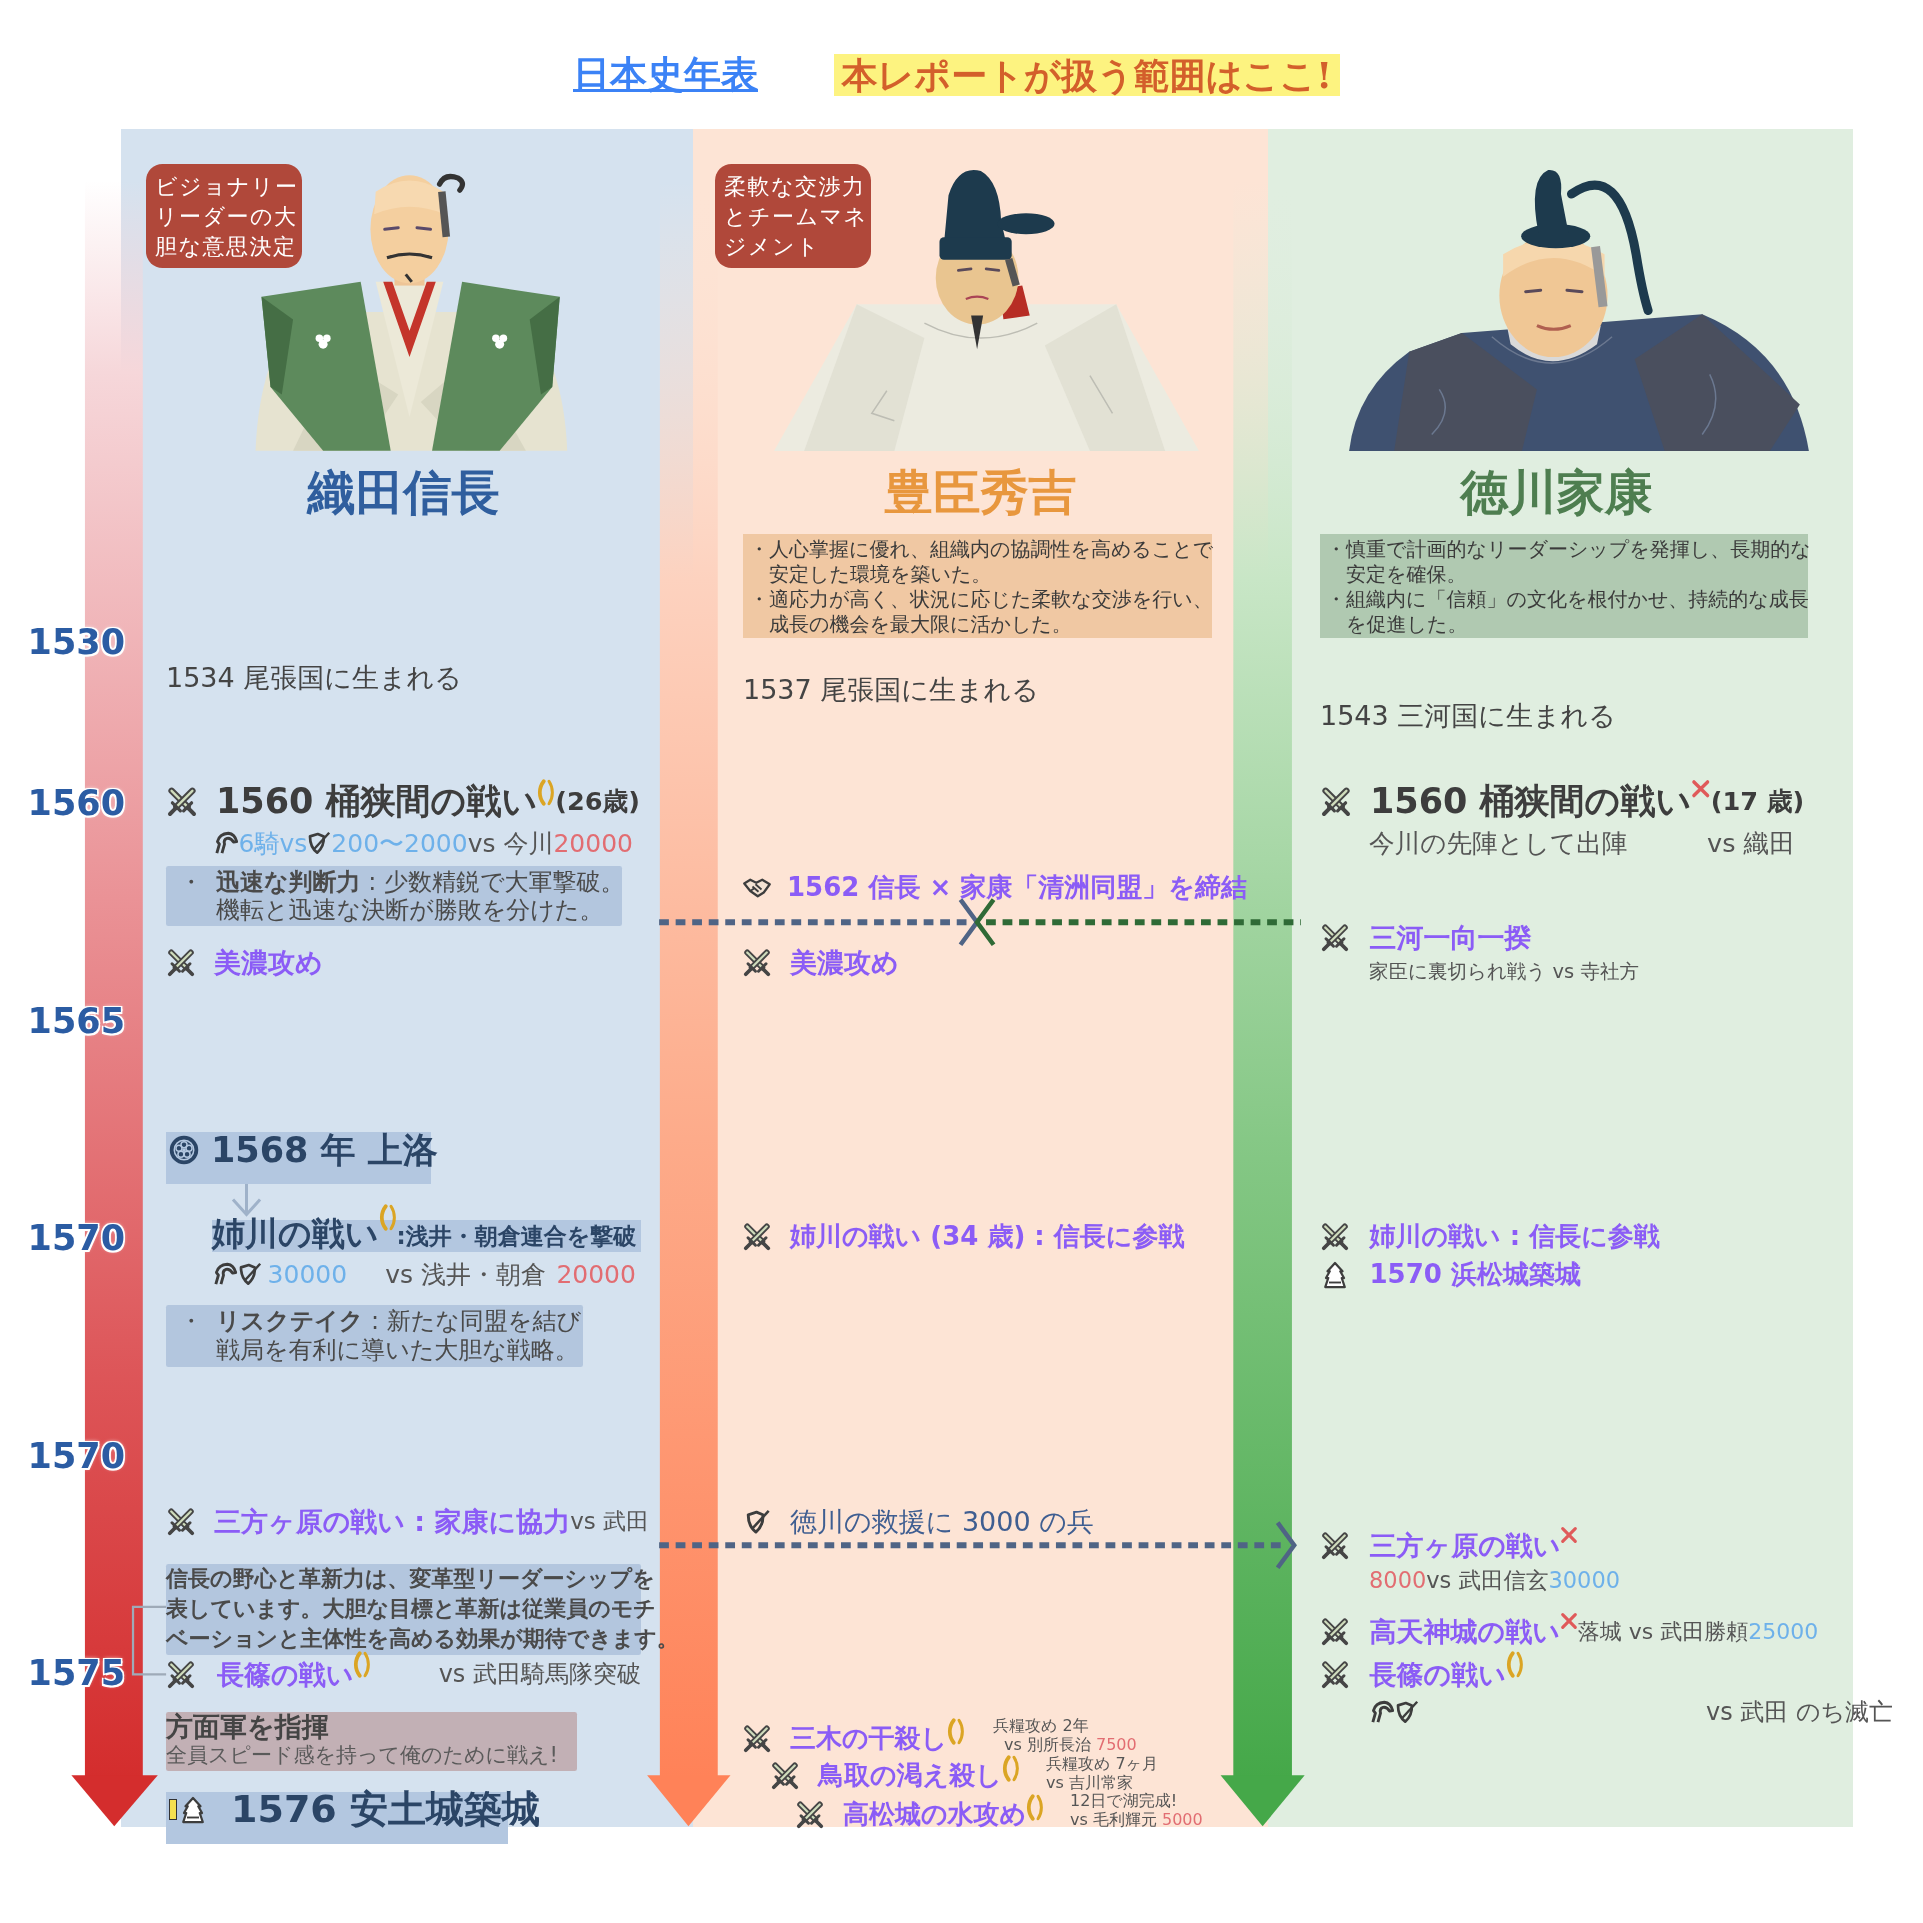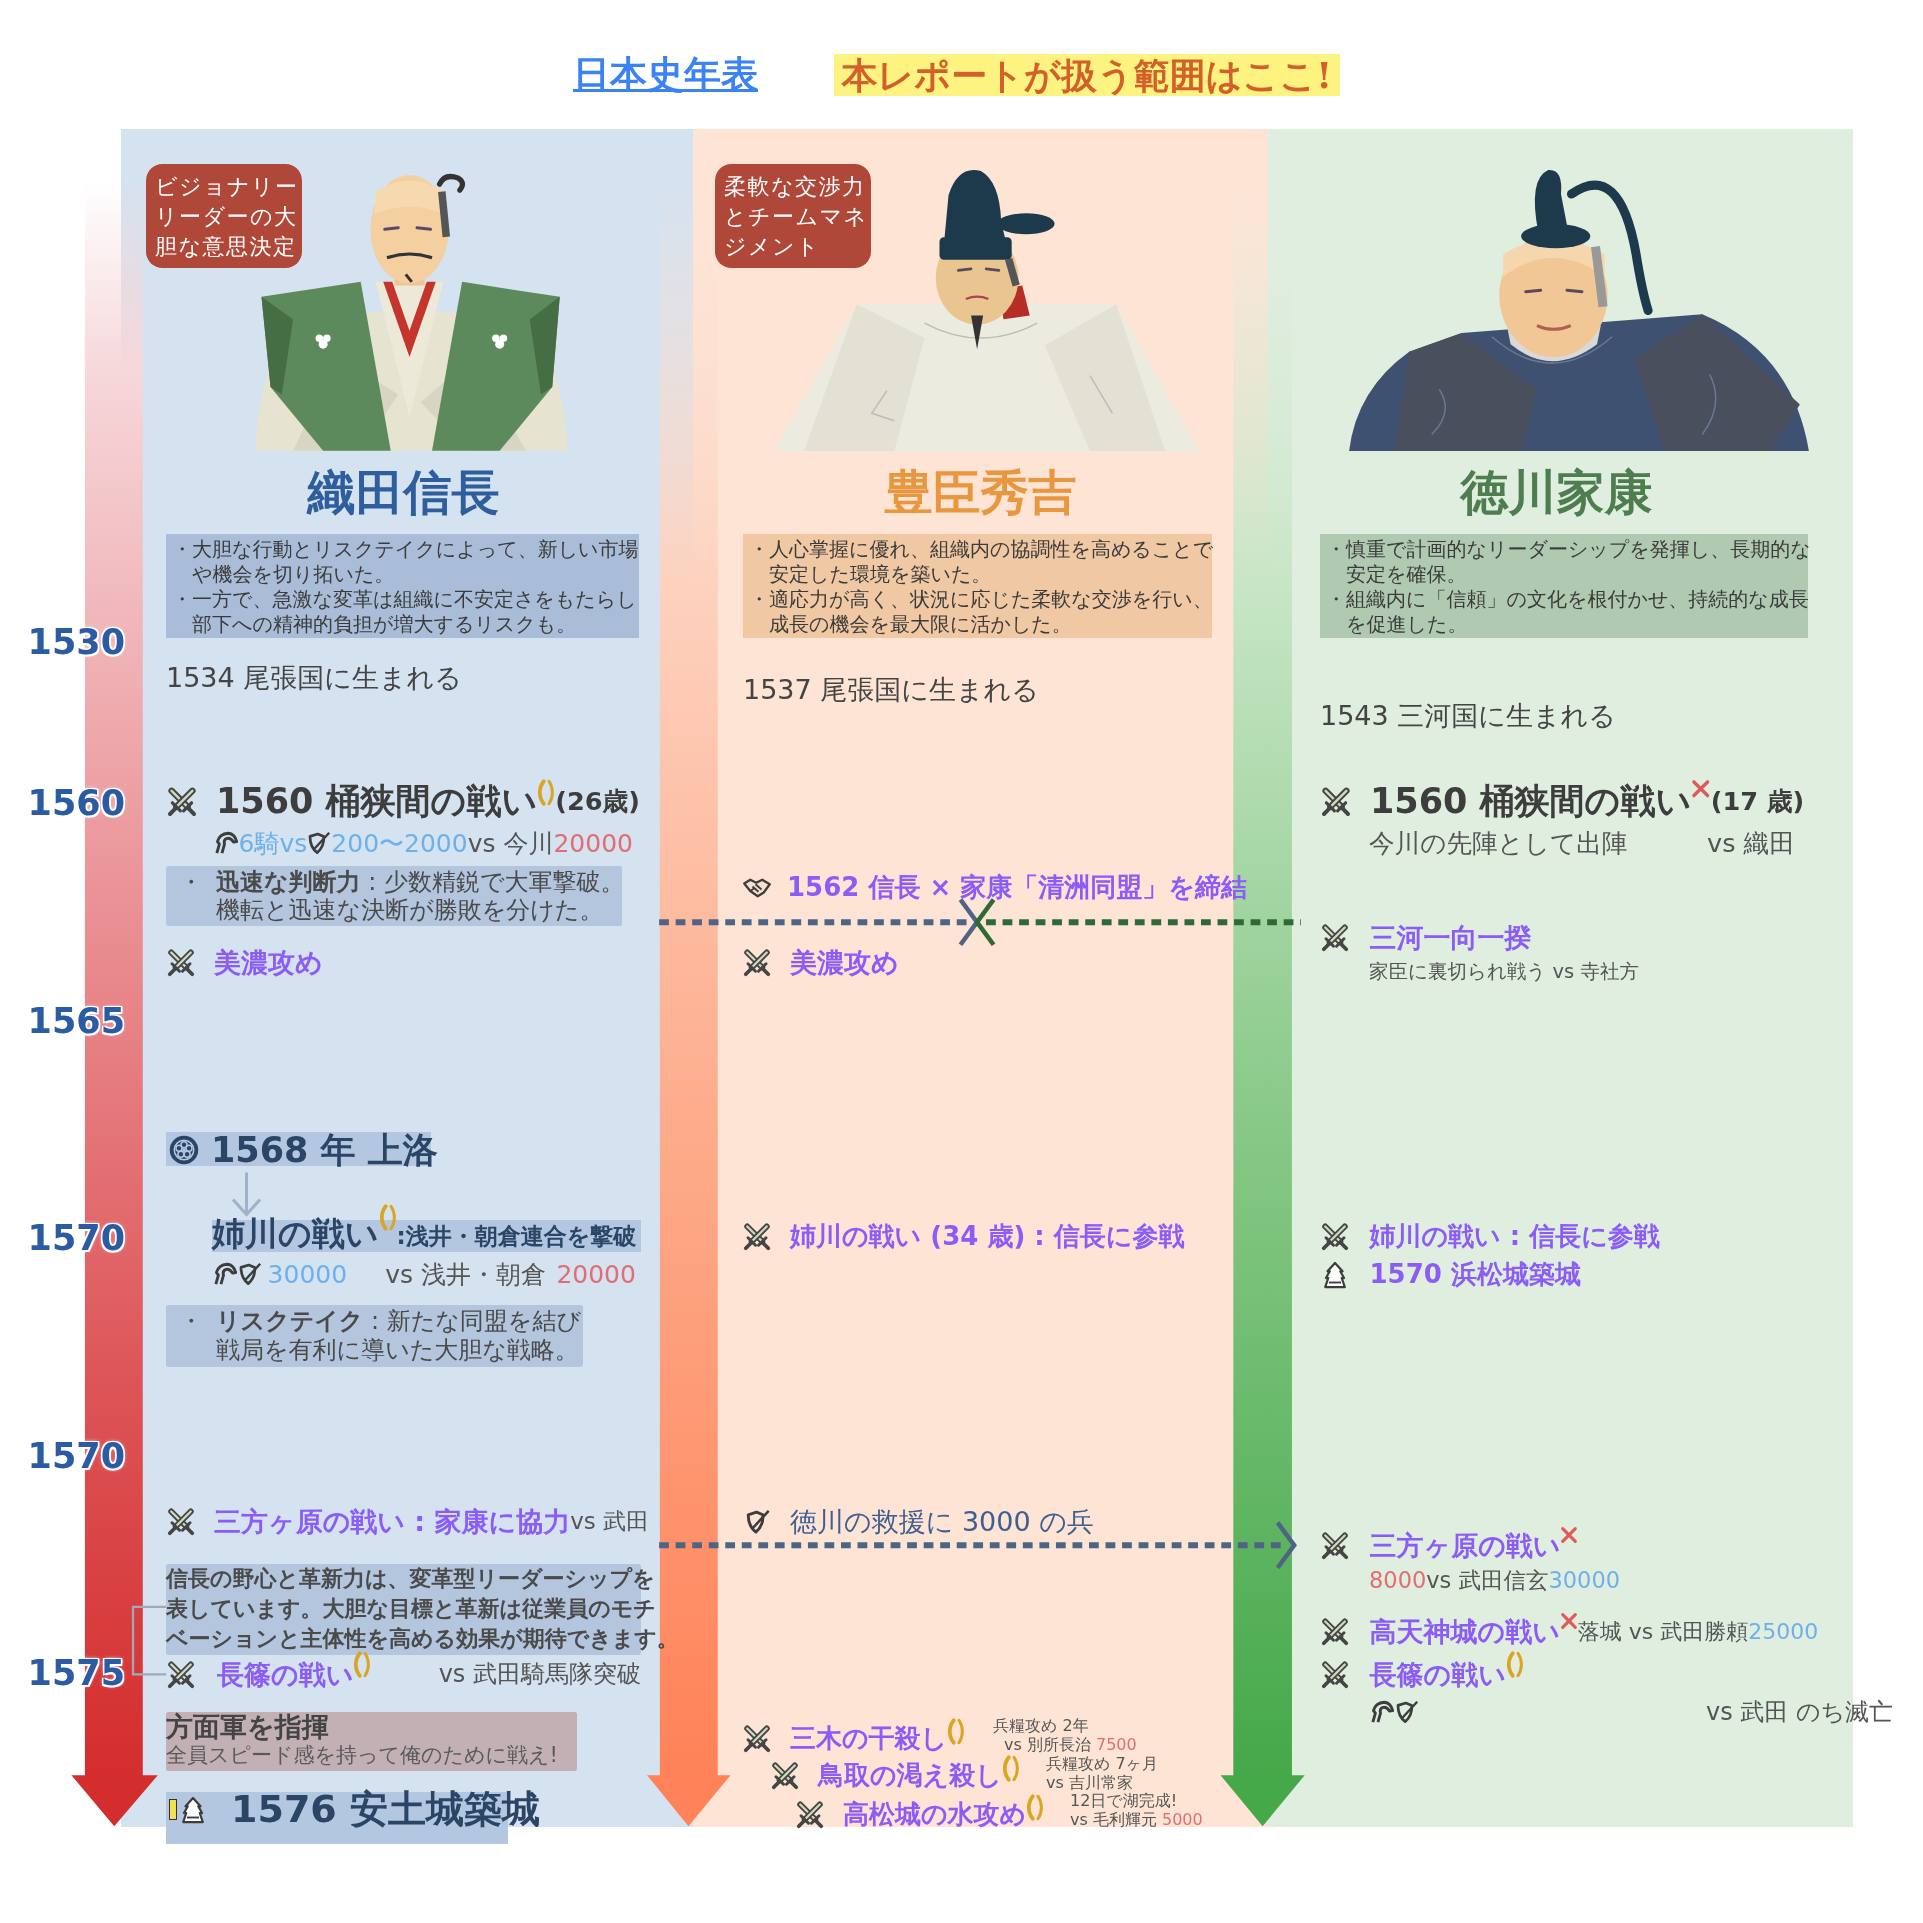--- a/index.html
+++ b/index.html
@@ -183,26 +183,20 @@
         <circle cx="105" cy="225" r="5"></circle>
         <circle cx="100" cy="233" r="6"></circle>
     <circle cx="330" cy="225" r="5"></circle>
         <circle cx="340" cy="225" r="5"></circle>
         <circle cx="335" cy="233" r="6"></circle>
       </g>
   </svg>
 
   <div class="t name" style="left:253px;color:#2f5e9e;">織田信長</div>
 
-  <div class="desc" style="left:166px;width:473px;background:#a9bdd8;">
-    <div>・大胆な行動とリスクテイクによって、新しい市場</div>
-    <div class="c">や機会を切り拓いた。</div>
-    <div>・一方で、急激な変革は組織に不安定さをもたらし</div>
-    <div class="c">部下への精神的負担が増大するリスクも。</div>
-  </div>
 
   <div class="t birth" style="left:166px;top:661px;">1534 尾張国に生まれる</div>
 
   <div class="row" style="left:166px;top:779px;height:45px;">
     <svg class="ic" width="32" height="32" viewBox="0 0 42 42">
         <use href="#i-swords"></use>
       </svg>
     <span class="big">1560 桶狭間の戦い</span>
     <svg class="ic" width="18" height="27" style="align-self:flex-start;" viewBox="0 0 24 36">
         <use href="#i-laurel"></use>
@@ -227,21 +221,21 @@
     <div class="l2">機転と迅速な決断が勝敗を分けた。</div>
   </div>
 
   <div class="row" style="left:166px;top:946px;height:33px;">
     <svg class="ic" width="30" height="30" viewBox="0 0 40 40">
         <use href="#i-swords"></use>
       </svg>
     <span class="ev">美濃攻め</span>
   </div>
 
-  <div class="abs" style="left:166px;top:1132px;width:265px;height:34px;background:#b3c7e0;z-index:4;">
+  <div class="abs" style="left:166px;top:1132px;width:265px;height:52px;background:#b3c7e0;z-index:4;">
     <svg class="abs" style="left:3px;top:3px;" width="30" height="30" viewBox="0 0 40 40">
         <use href="#i-crest"></use>
       </svg>
     <span class="t b navy" style="left:45px;top:-1.5px;font-size:35px;line-height:39px;">1568 年 上洛</span>
   </div>
 
   <div class="abs" style="left:212px;top:1220px;width:429px;height:32px;background:#b3c7e0;z-index:3;"></div>
   <div class="row navy" style="left:212px;top:1214px;height:39px;align-items:flex-end;">
     <span class="b" style="font-size:33px;line-height:38px;">姉川の戦い</span>
     <svg class="ic" width="18" height="27" style="align-self:flex-start;margin-top:-10.5px;" viewBox="0 0 24 36">

